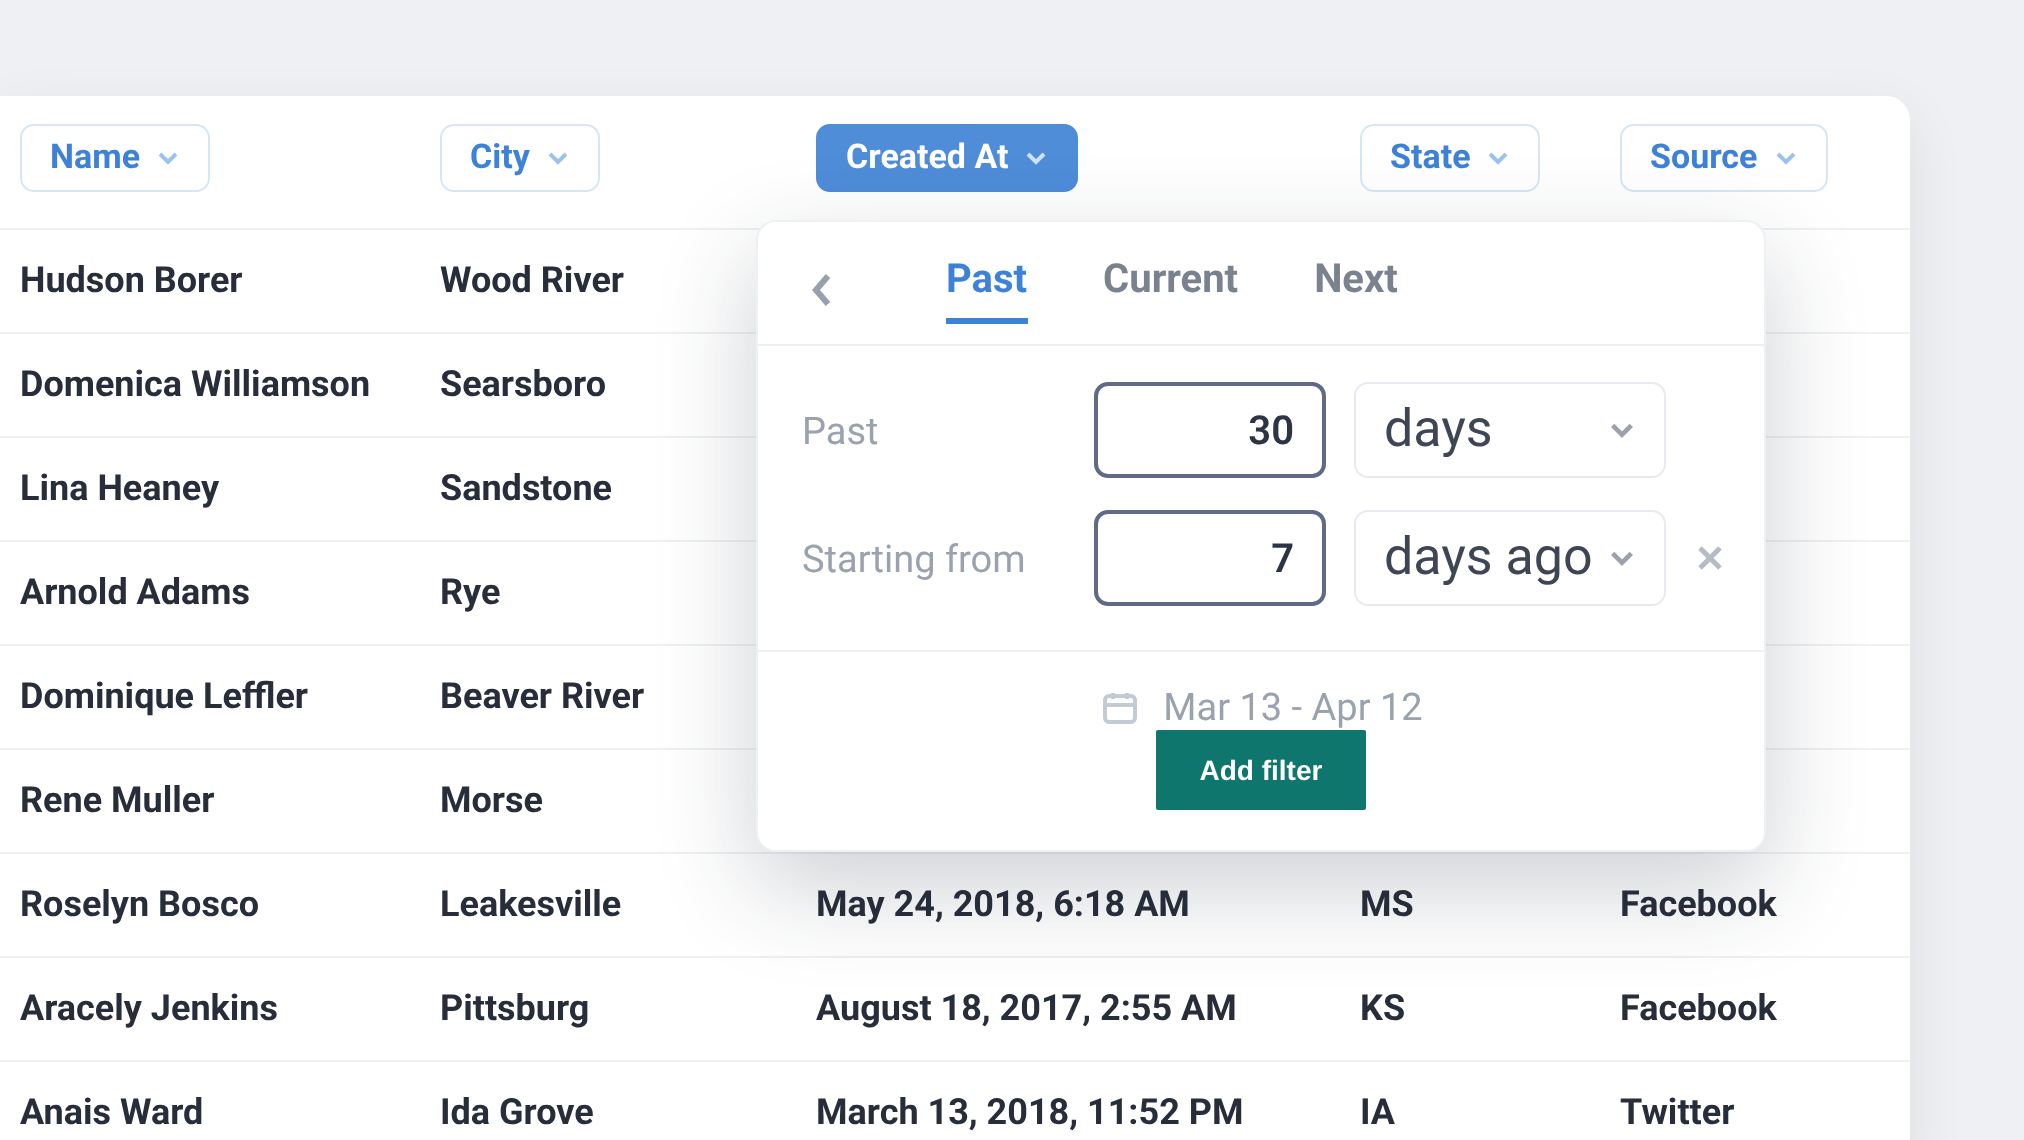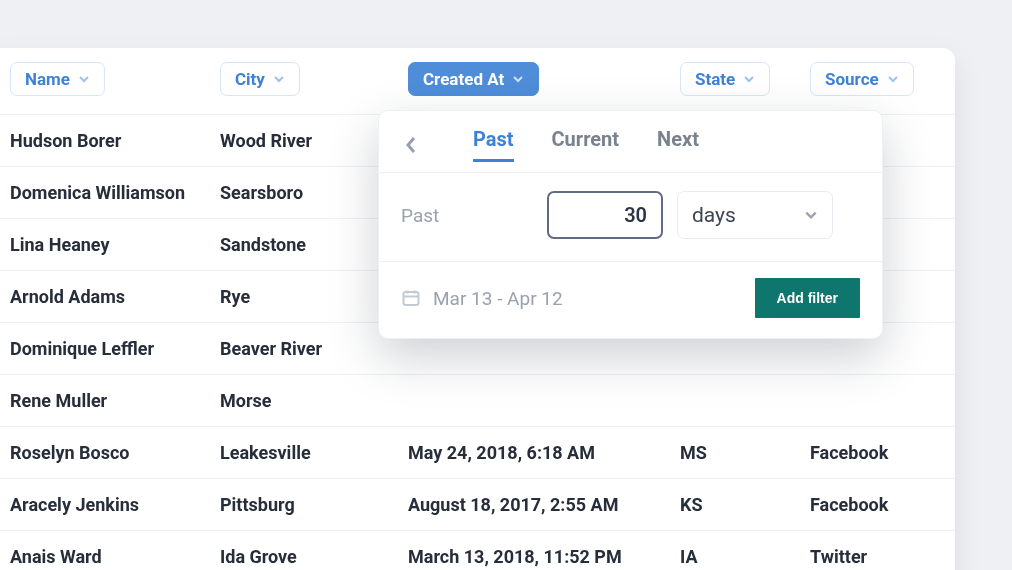--- a/index.html
+++ b/index.html
@@ -128,38 +128,39 @@
   }
   .sel {
     flex: 0 0 156px;
     height: 48px;
     border: 1.5px solid #e7ebf1;
     border-radius: 7px;
     display: flex;
     align-items: center;
     justify-content: space-between;
     padding: 0 14px;
-    font-size: 21px;
+    font-size: 26px;
     color: #3e4553;
     cursor: pointer;
     background: #fff;
   }
   .sel .chev { color: #9aa2ae; }
   .clear-x {
     color: #b5bcc6;
     font-size: 22px;
     cursor: pointer;
     width: 28px; text-align: center;
   }
   .po-foot {
     display: flex;
     align-items: center;
     justify-content: space-between;
     padding: 16px 22px 20px 22px;
     border-top: 1.5px solid #eef0f3;
+    flex-direction: column;
   }
   .range {
     display: flex; align-items: center; gap: 12px;
     color: #9aa2ae; font-size: 19px;
   }
   .cal-icon { color: #c4cad3; }
   .add-btn {
     background: #0f766e;
     color: #fff;
     border: none;
@@ -315,20 +316,37 @@
       <input class="num-input" value="30" style="">
       <div class="sel">
         <span>days</span>
         <span class="chev">
           <svg width="14" height="14" viewBox="0 0 12 12">
               <path d="M2 4l4 4 4-4" fill="none" stroke="currentColor" stroke-width="2"></path>
             </svg>
         </span>
       </div>
     </div>
+    <div class="po-row">
+      <span class="po-label">Starting from</span>
+      <input class="num-input" value="7" style="">
+      <div class="sel">
+        <span>days ago</span>
+        <span class="chev">
+          <svg width="14" height="14" viewBox="0 0 12 12">
+              <path d="M2 4l4 4 4-4" fill="none" stroke="currentColor" stroke-width="2"></path>
+            </svg>
+        </span>
+      </div>
+      <span class="clear-x">
+        <svg width="16" height="16" viewBox="0 0 16 16">
+            <path d="M3 3l10 10M13 3L3 13" stroke="currentColor" stroke-width="2.5" fill="none"></path>
+          </svg>
+      </span>
+    </div>
   </div>
 
   <div class="po-foot">
     <div class="range">
       <span class="cal-icon">
         <svg width="20" height="20" viewBox="0 0 20 20">
             <rect x="2.5" y="4" width="15" height="13" rx="2" fill="none" stroke="currentColor" stroke-width="2"></rect>
             <path d="M2.5 8.5h15" stroke="currentColor" stroke-width="2"></path>
             <path d="M6.5 2.5v3M13.5 2.5v3" stroke="currentColor" stroke-width="2"></path>
           </svg>

